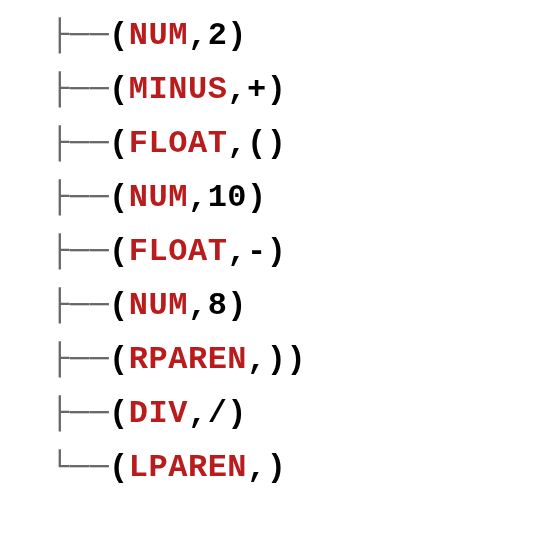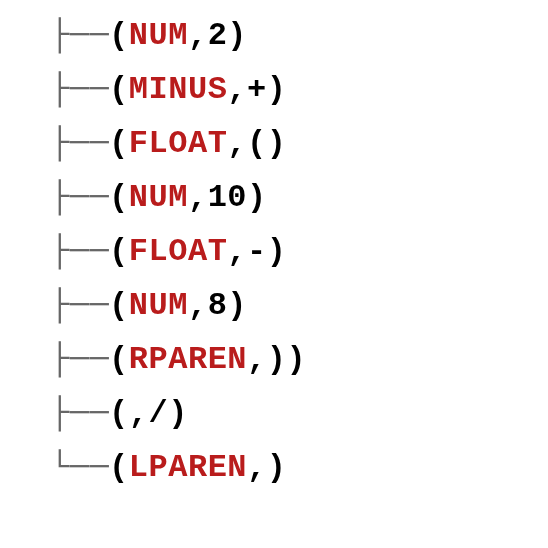--- a/index.html
+++ b/index.html
@@ -97,20 +97,21 @@
     <span class="branch">├──</span>
     <span class="paren">(</span>
     <span class="token-type">RPAREN</span>
     <span class="comma">,</span>
     <span class="token-value">)</span>
     <span class="paren">)</span>
   </div>
   <div class="line">
     <span class="branch">├──</span>
     <span class="paren">(</span>
+    <span class="token-type">DIV</span>
     <span class="comma">,</span>
     <span class="token-value">/</span>
     <span class="paren">)</span>
   </div>
   <div class="line">
     <span class="branch">└──</span>
     <span class="paren">(</span>
     <span class="token-type">LPAREN</span>
     <span class="comma">,</span>
     <span class="paren">)</span>

